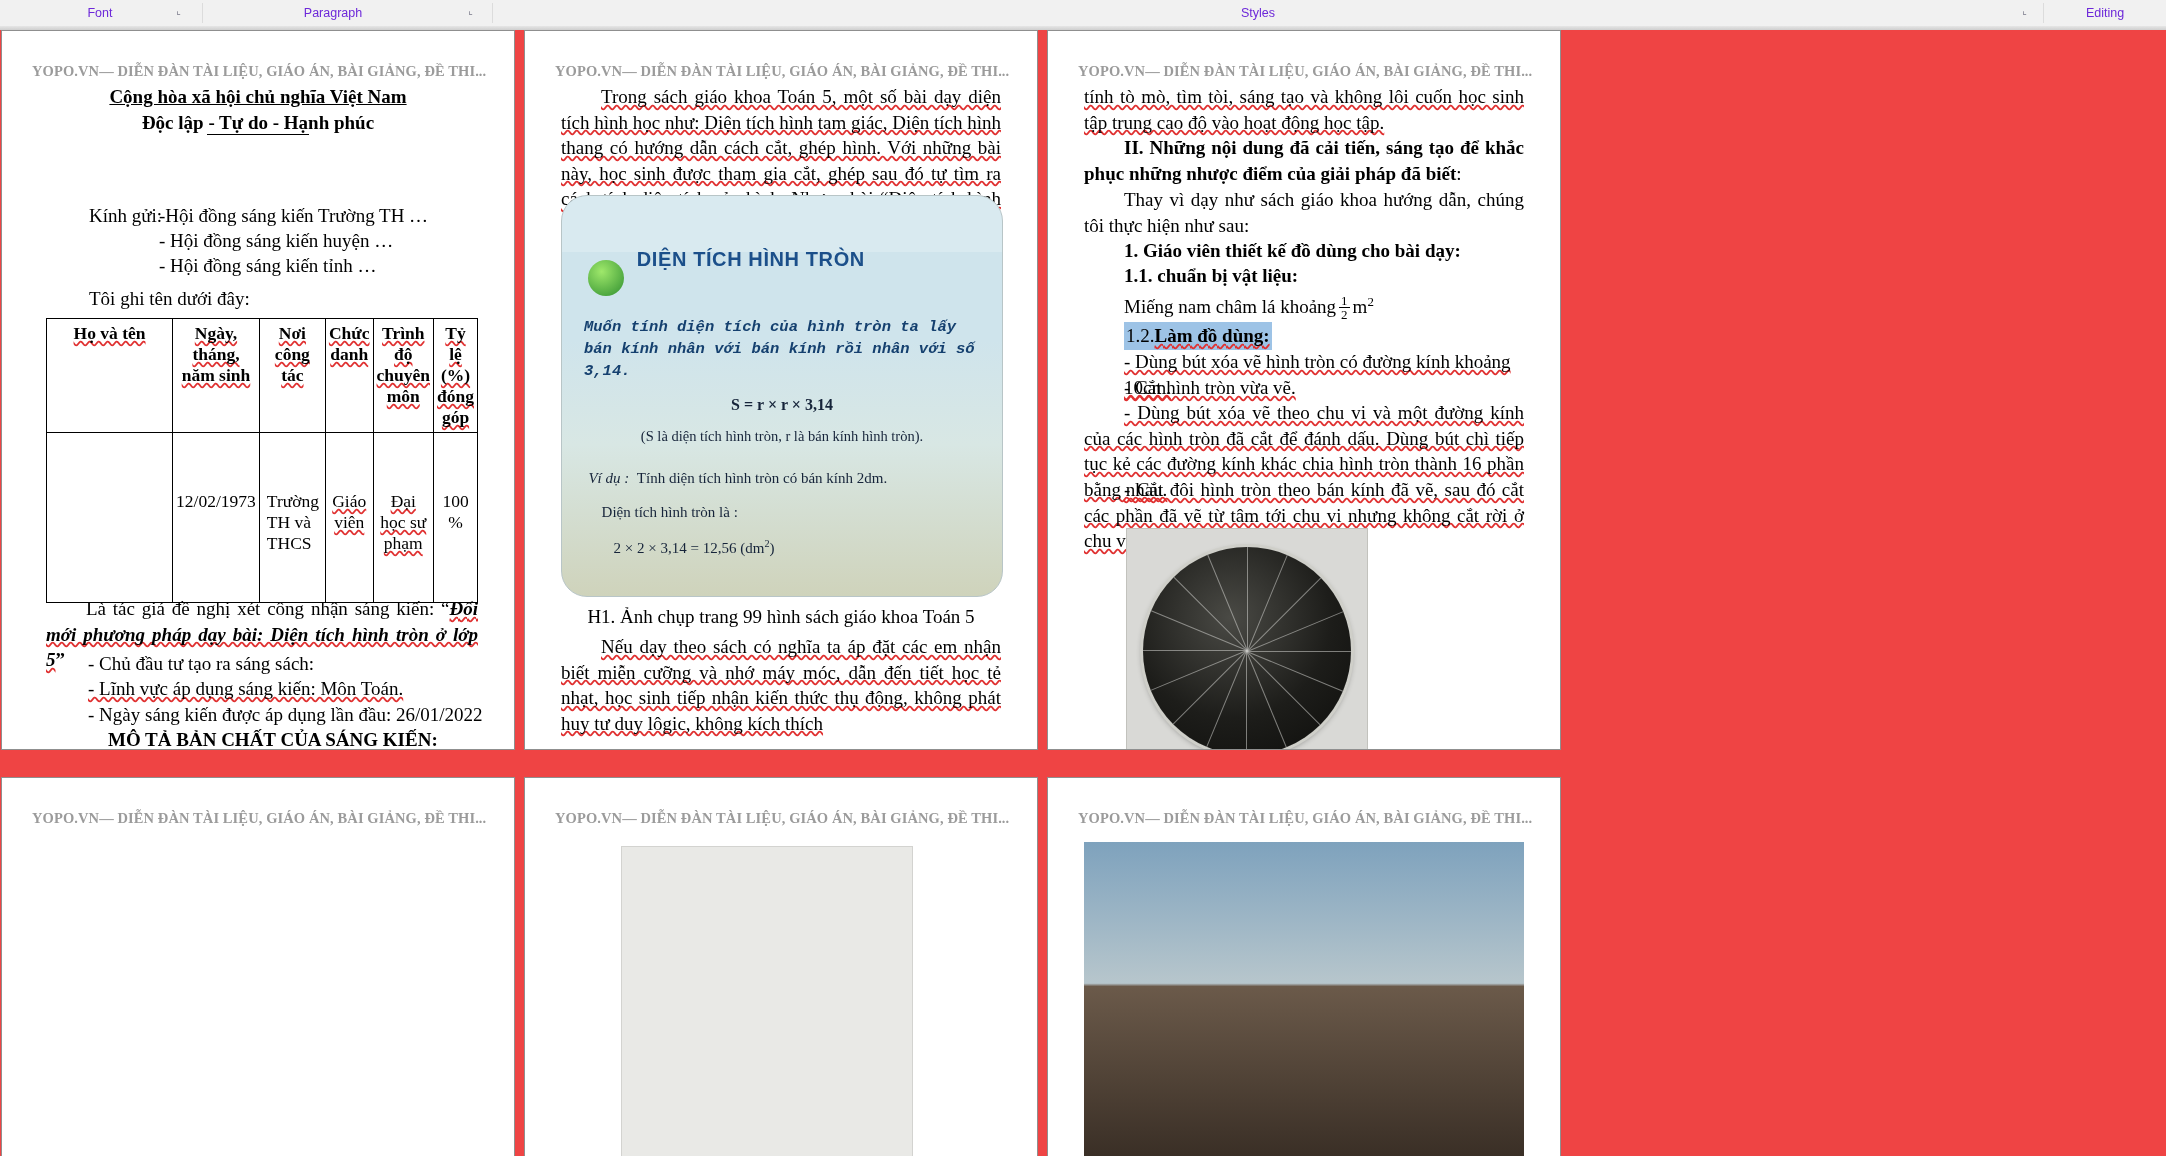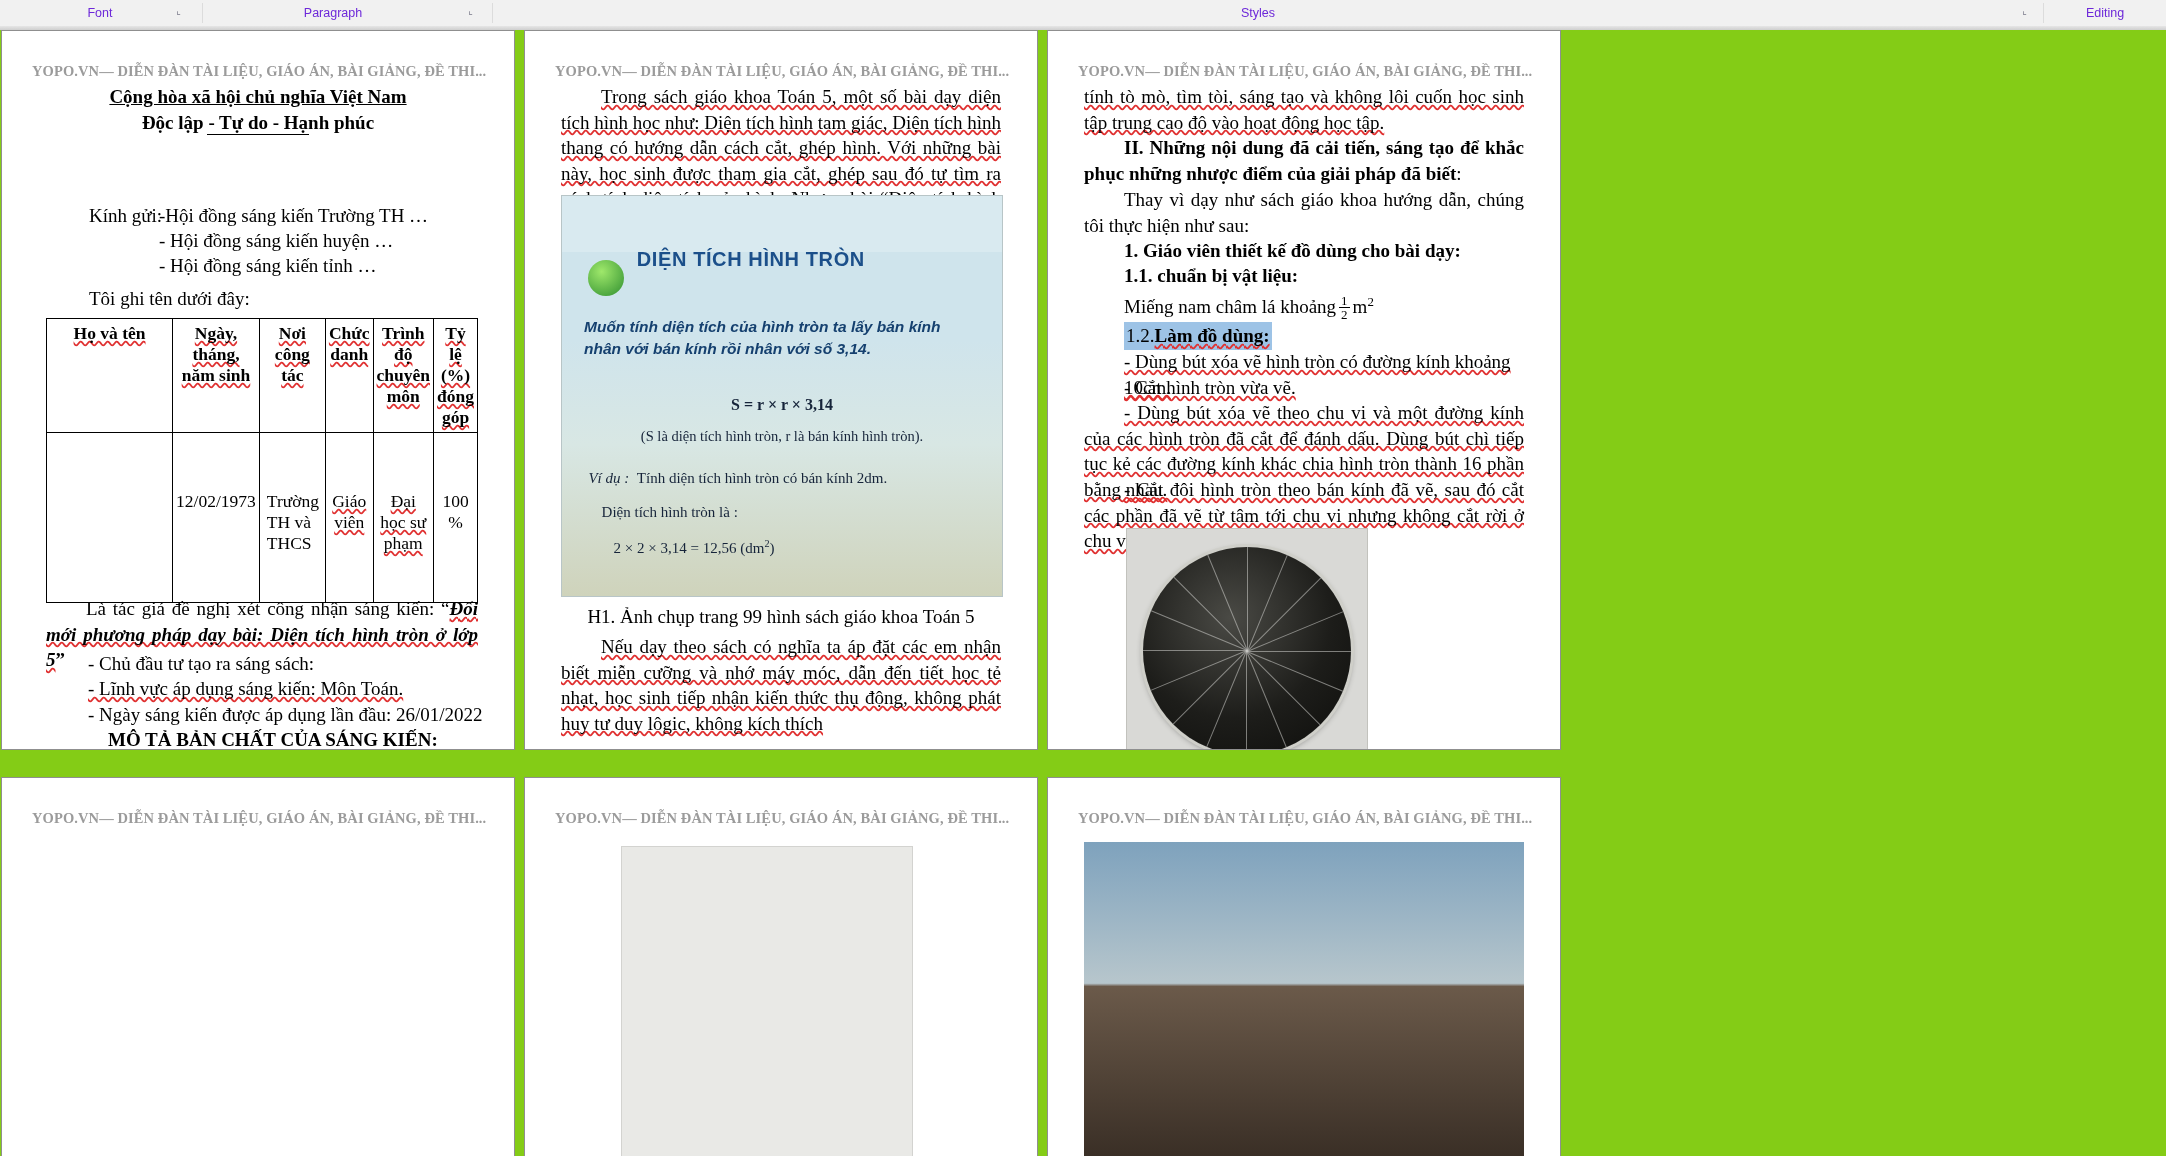--- a/index.html
+++ b/index.html
@@ -25,21 +25,21 @@
   .rb-sep{position:absolute;top:3px;width:1px;height:20px;background:#dcdcdc;}
   .rb-launcher{
     position:absolute;top:6px;font-size:10px;color:#7a7a8a;
     font-family:"DejaVu Sans", sans-serif;line-height:10px;
   }
   .ribbon-shadow{
     position:absolute;left:0;top:26px;width:2166px;height:4px;
     background:linear-gradient(#e6e6e6,#cfcfcf);
   }
   
-  .workspace{position:absolute;left:0;top:30px;width:2166px;height:1126px;background:#84cc16;}
+  .workspace{position:absolute;left:0;top:30px;width:2166px;height:1126px;background:#ef4444;}
   .page{
     position:absolute;background:#ffffff;
     box-shadow:0 0 0 1px #8f8f8f;
     overflow:hidden;
   }
   .page-body{
     position:absolute;left:0;top:0;right:0;bottom:0;
   }
   .wm{
     color:#9b9b9b;font-weight:bold;font-size:14.5px;
@@ -79,21 +79,21 @@
     border:1px solid #b8c5c7;
   }
   .bk-title{
     position:absolute;left:17%;top:13%;
     font-family:"Liberation Sans", sans-serif;font-weight:bold;
     color:#1b4f8a;letter-spacing:.6px;
   }
   .bk-italic{
     position:absolute;
     font-style:italic;font-weight:bold;color:#15406f;
-    font-family:Liberation Sans, sans-serif;
+    font-family:Liberation Mono, monospace;
   }
   .bk-line{position:absolute;color:#16243a;font-family:"Liberation Serif", serif;}
   .bk-band{position:absolute;left:0;width:100%;background:rgba(255,255,255,.22);}
   .mascot{
     position:absolute;border-radius:50%;
     background:radial-gradient(circle at 38% 32%,#9fe86b,#2f8f2f);
   }
   .figcircle{
     position:relative;background:#d9d9d6;
     border:1px solid #c2c2bd;overflow:hidden;
@@ -205,21 +205,21 @@
   </div>
 
   <div class="page" style="left:525px;top:1px;width:512px;height:718px;">
     <div class="page-body">
       <div class="wm" style="position:absolute;left:30px;top:32px;">YOPO.VN— DIỄN ĐÀN TÀI LIỆU, GIÁO ÁN, BÀI GIẢNG, ĐỀ THI...</div>
 
       <div class="p just sq" style="position:absolute;left:36px;top:53px;width:440px;text-indent:40px;">
         <span>Trong sách giáo khoa Toán 5, một số bài dạy diện tích hình học như: Diện tích hình tam giác, Diện tích hình thang có hướng dẫn cách cắt, ghép hình. Với những bài này, học sinh được tham gia cắt, ghép sau đó tự tìm ra cách tính diện tích của hình. Nhưng bài “Diện tích hình tròn” thì sách không hướng dẫn cắt, ghép hình mà nêu luôn quy tắc và công thức tính.</span>
       </div>
 
-      <div class="figbook" style="position:absolute;left:36px;top:164px;width:440px;height:400px;">
+      <div class="figbook" style="position:absolute;left:36px;top:164px;width:440px;height:400px;border-radius:26px;">
         <div class="bk-band" style="top:0;height:14%;"></div>
         <div class="mascot" style="left:6%;top:16%;width:36px;height:36px;"></div>
         <div class="bk-title" style="font-size:20px;">DIỆN TÍCH HÌNH TRÒN</div>
         <div class="bk-italic" style="left:5%;top:30%;width:90%;font-size:15.5px;line-height:22px;">Muốn tính diện tích của hình tròn ta lấy bán kính nhân với bán kính rồi nhân với số 3,14.</div>
         <div class="bk-line b" style="left:0;top:50%;width:100%;text-align:center;font-size:16px;">S = r × r × 3,14</div>
         <div class="bk-line" style="left:0;top:58%;width:100%;text-align:center;font-size:14.5px;">(S là diện tích hình tròn, r là bán kính hình tròn).</div>
         <div class="bk-line" style="left:6%;top:68.5%;font-size:15px;font-style:italic;">Ví dụ :</div>
         <div class="bk-line" style="left:17%;top:68.5%;font-size:15px;">Tính diện tích hình tròn có bán kính 2dm.</div>
         <div class="bk-line" style="left:9%;top:77%;font-size:15px;">Diện tích hình tròn là :</div>
         <div class="bk-line" style="left:9%;top:85.5%;font-size:15px;margin-left:12px;">

